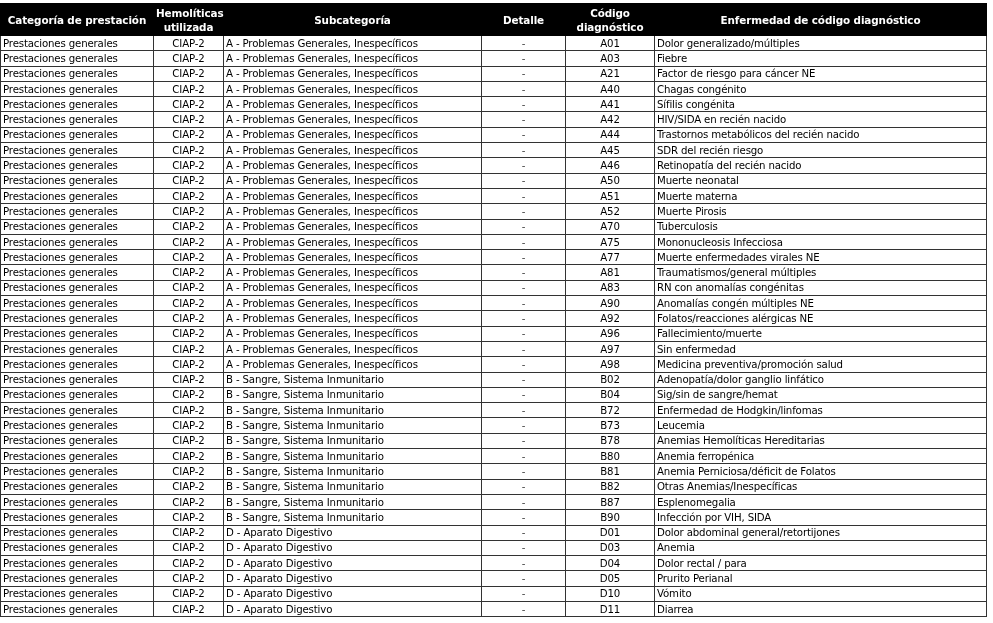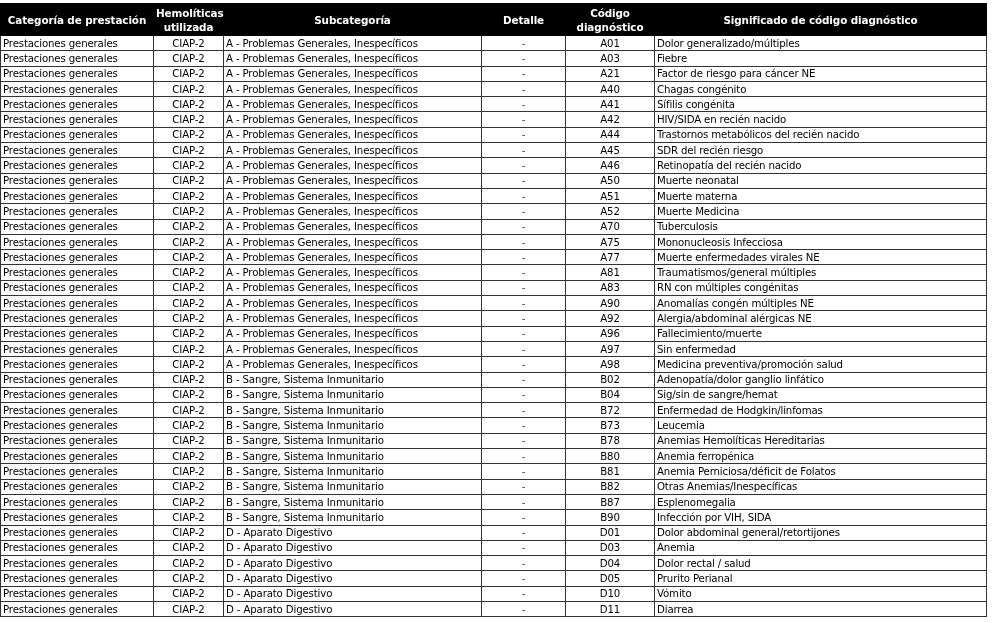--- a/index.html
+++ b/index.html
@@ -43,21 +43,21 @@
       <col class="c5">
       <col class="c6">
   </colgroup>
   <thead>
     <tr>
       <th>Categoría de prestación</th>
       <th>Hemolíticas utilizada</th>
       <th>Subcategoría</th>
       <th>Detalle</th>
       <th>Código diagnóstico</th>
-      <th>Significado de código diagnóstico</th>
+      <th>Enfermedad de código diagnóstico</th>
     </tr>
   </thead>
   <tbody id="rows">
       <tr>
         <td>Prestaciones generales</td>
         <td class="center">CIAP-2</td>
         <td>A - Problemas Generales, Inespecíficos</td>
         <td class="dash">-</td>
         <td class="center">A01</td>
         <td>Dolor generalizado/múltiples</td>
@@ -141,21 +141,21 @@
         <td class="dash">-</td>
         <td class="center">A51</td>
         <td>Muerte materna</td>
       </tr>
       <tr>
         <td>Prestaciones generales</td>
         <td class="center">CIAP-2</td>
         <td>A - Problemas Generales, Inespecíficos</td>
         <td class="dash">-</td>
         <td class="center">A52</td>
-        <td>Muerte Medicina</td>
+        <td>Muerte Pirosis</td>
       </tr>
       <tr>
         <td>Prestaciones generales</td>
         <td class="center">CIAP-2</td>
         <td>A - Problemas Generales, Inespecíficos</td>
         <td class="dash">-</td>
         <td class="center">A70</td>
         <td>Tuberculosis</td>
       </tr>
       <tr>
@@ -181,37 +181,37 @@
         <td class="dash">-</td>
         <td class="center">A81</td>
         <td>Traumatismos/general múltiples</td>
       </tr>
       <tr>
         <td>Prestaciones generales</td>
         <td class="center">CIAP-2</td>
         <td>A - Problemas Generales, Inespecíficos</td>
         <td class="dash">-</td>
         <td class="center">A83</td>
-        <td>RN con múltiples congénitas</td>
+        <td>RN con anomalías congénitas</td>
       </tr>
       <tr>
         <td>Prestaciones generales</td>
         <td class="center">CIAP-2</td>
         <td>A - Problemas Generales, Inespecíficos</td>
         <td class="dash">-</td>
         <td class="center">A90</td>
         <td>Anomalías congén múltiples NE</td>
       </tr>
       <tr>
         <td>Prestaciones generales</td>
         <td class="center">CIAP-2</td>
         <td>A - Problemas Generales, Inespecíficos</td>
         <td class="dash">-</td>
         <td class="center">A92</td>
-        <td>Alergia/abdominal alérgicas NE</td>
+        <td>Folatos/reacciones alérgicas NE</td>
       </tr>
       <tr>
         <td>Prestaciones generales</td>
         <td class="center">CIAP-2</td>
         <td>A - Problemas Generales, Inespecíficos</td>
         <td class="dash">-</td>
         <td class="center">A96</td>
         <td>Fallecimiento/muerte</td>
       </tr>
       <tr>
@@ -325,21 +325,21 @@
         <td class="dash">-</td>
         <td class="center">D03</td>
         <td>Anemia</td>
       </tr>
       <tr>
         <td>Prestaciones generales</td>
         <td class="center">CIAP-2</td>
         <td>D - Aparato Digestivo</td>
         <td class="dash">-</td>
         <td class="center">D04</td>
-        <td>Dolor rectal / salud</td>
+        <td>Dolor rectal / para</td>
       </tr>
       <tr>
         <td>Prestaciones generales</td>
         <td class="center">CIAP-2</td>
         <td>D - Aparato Digestivo</td>
         <td class="dash">-</td>
         <td class="center">D05</td>
         <td>Prurito Perianal</td>
       </tr>
       <tr>

